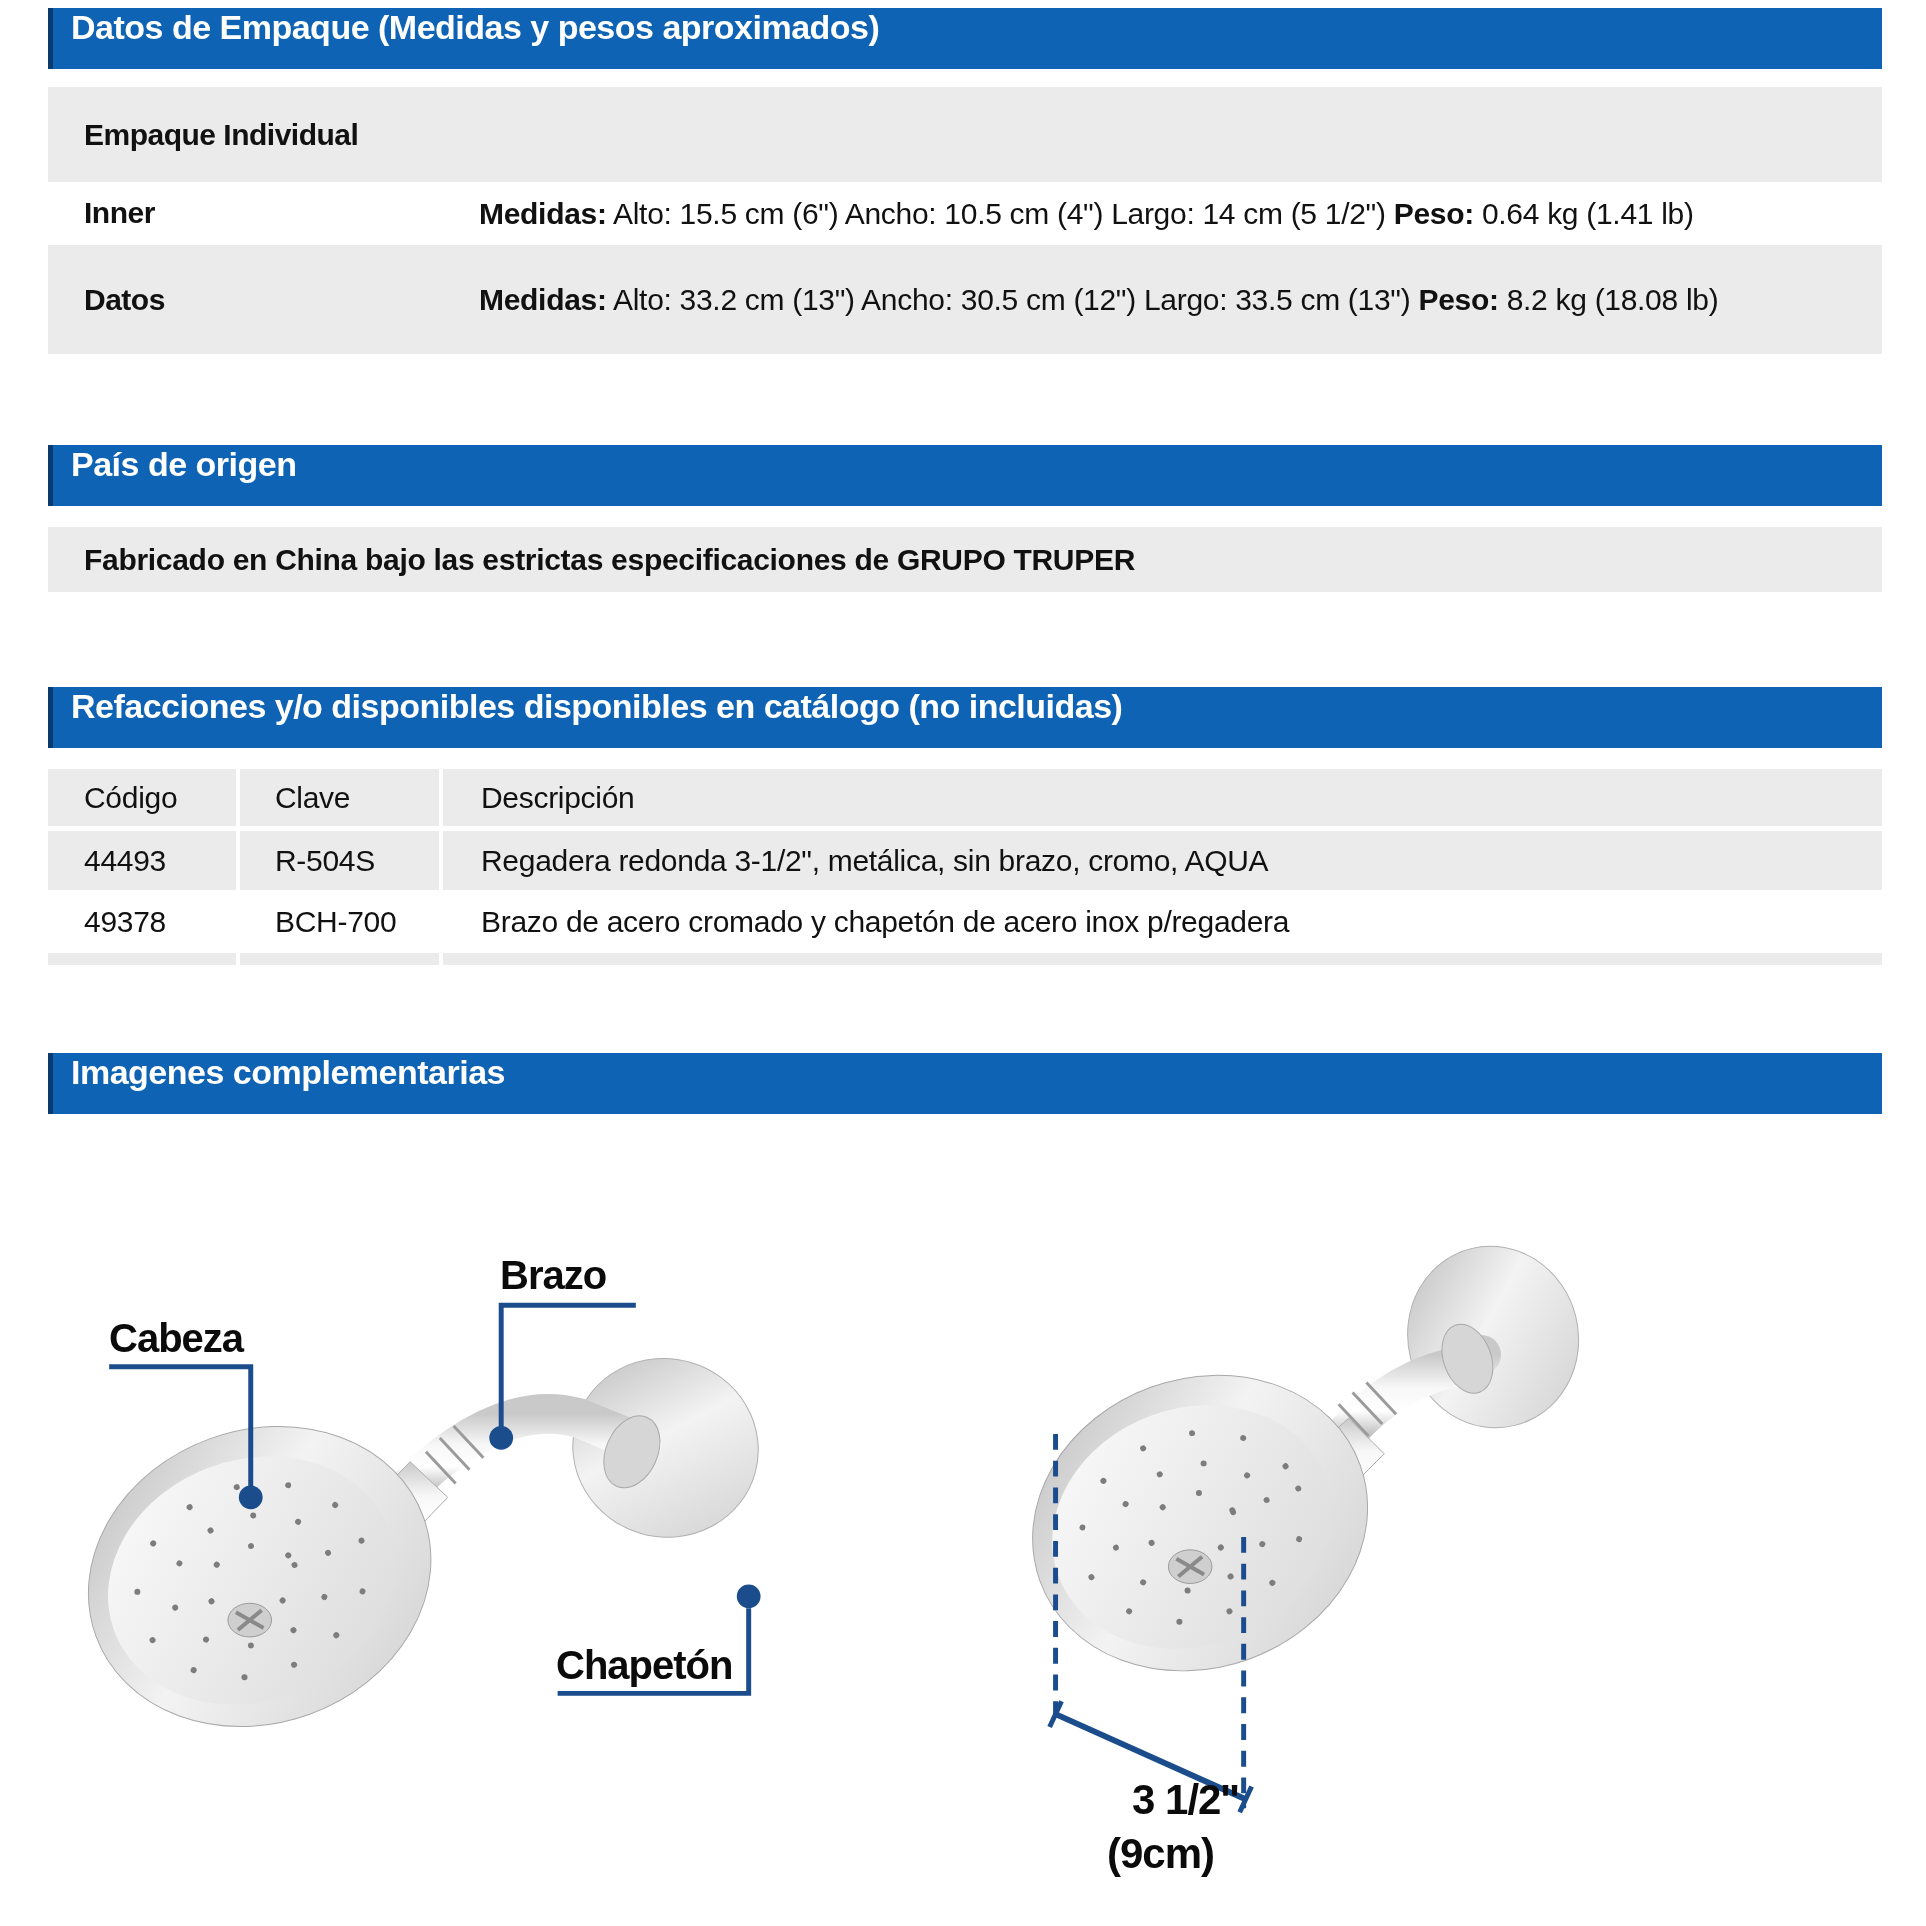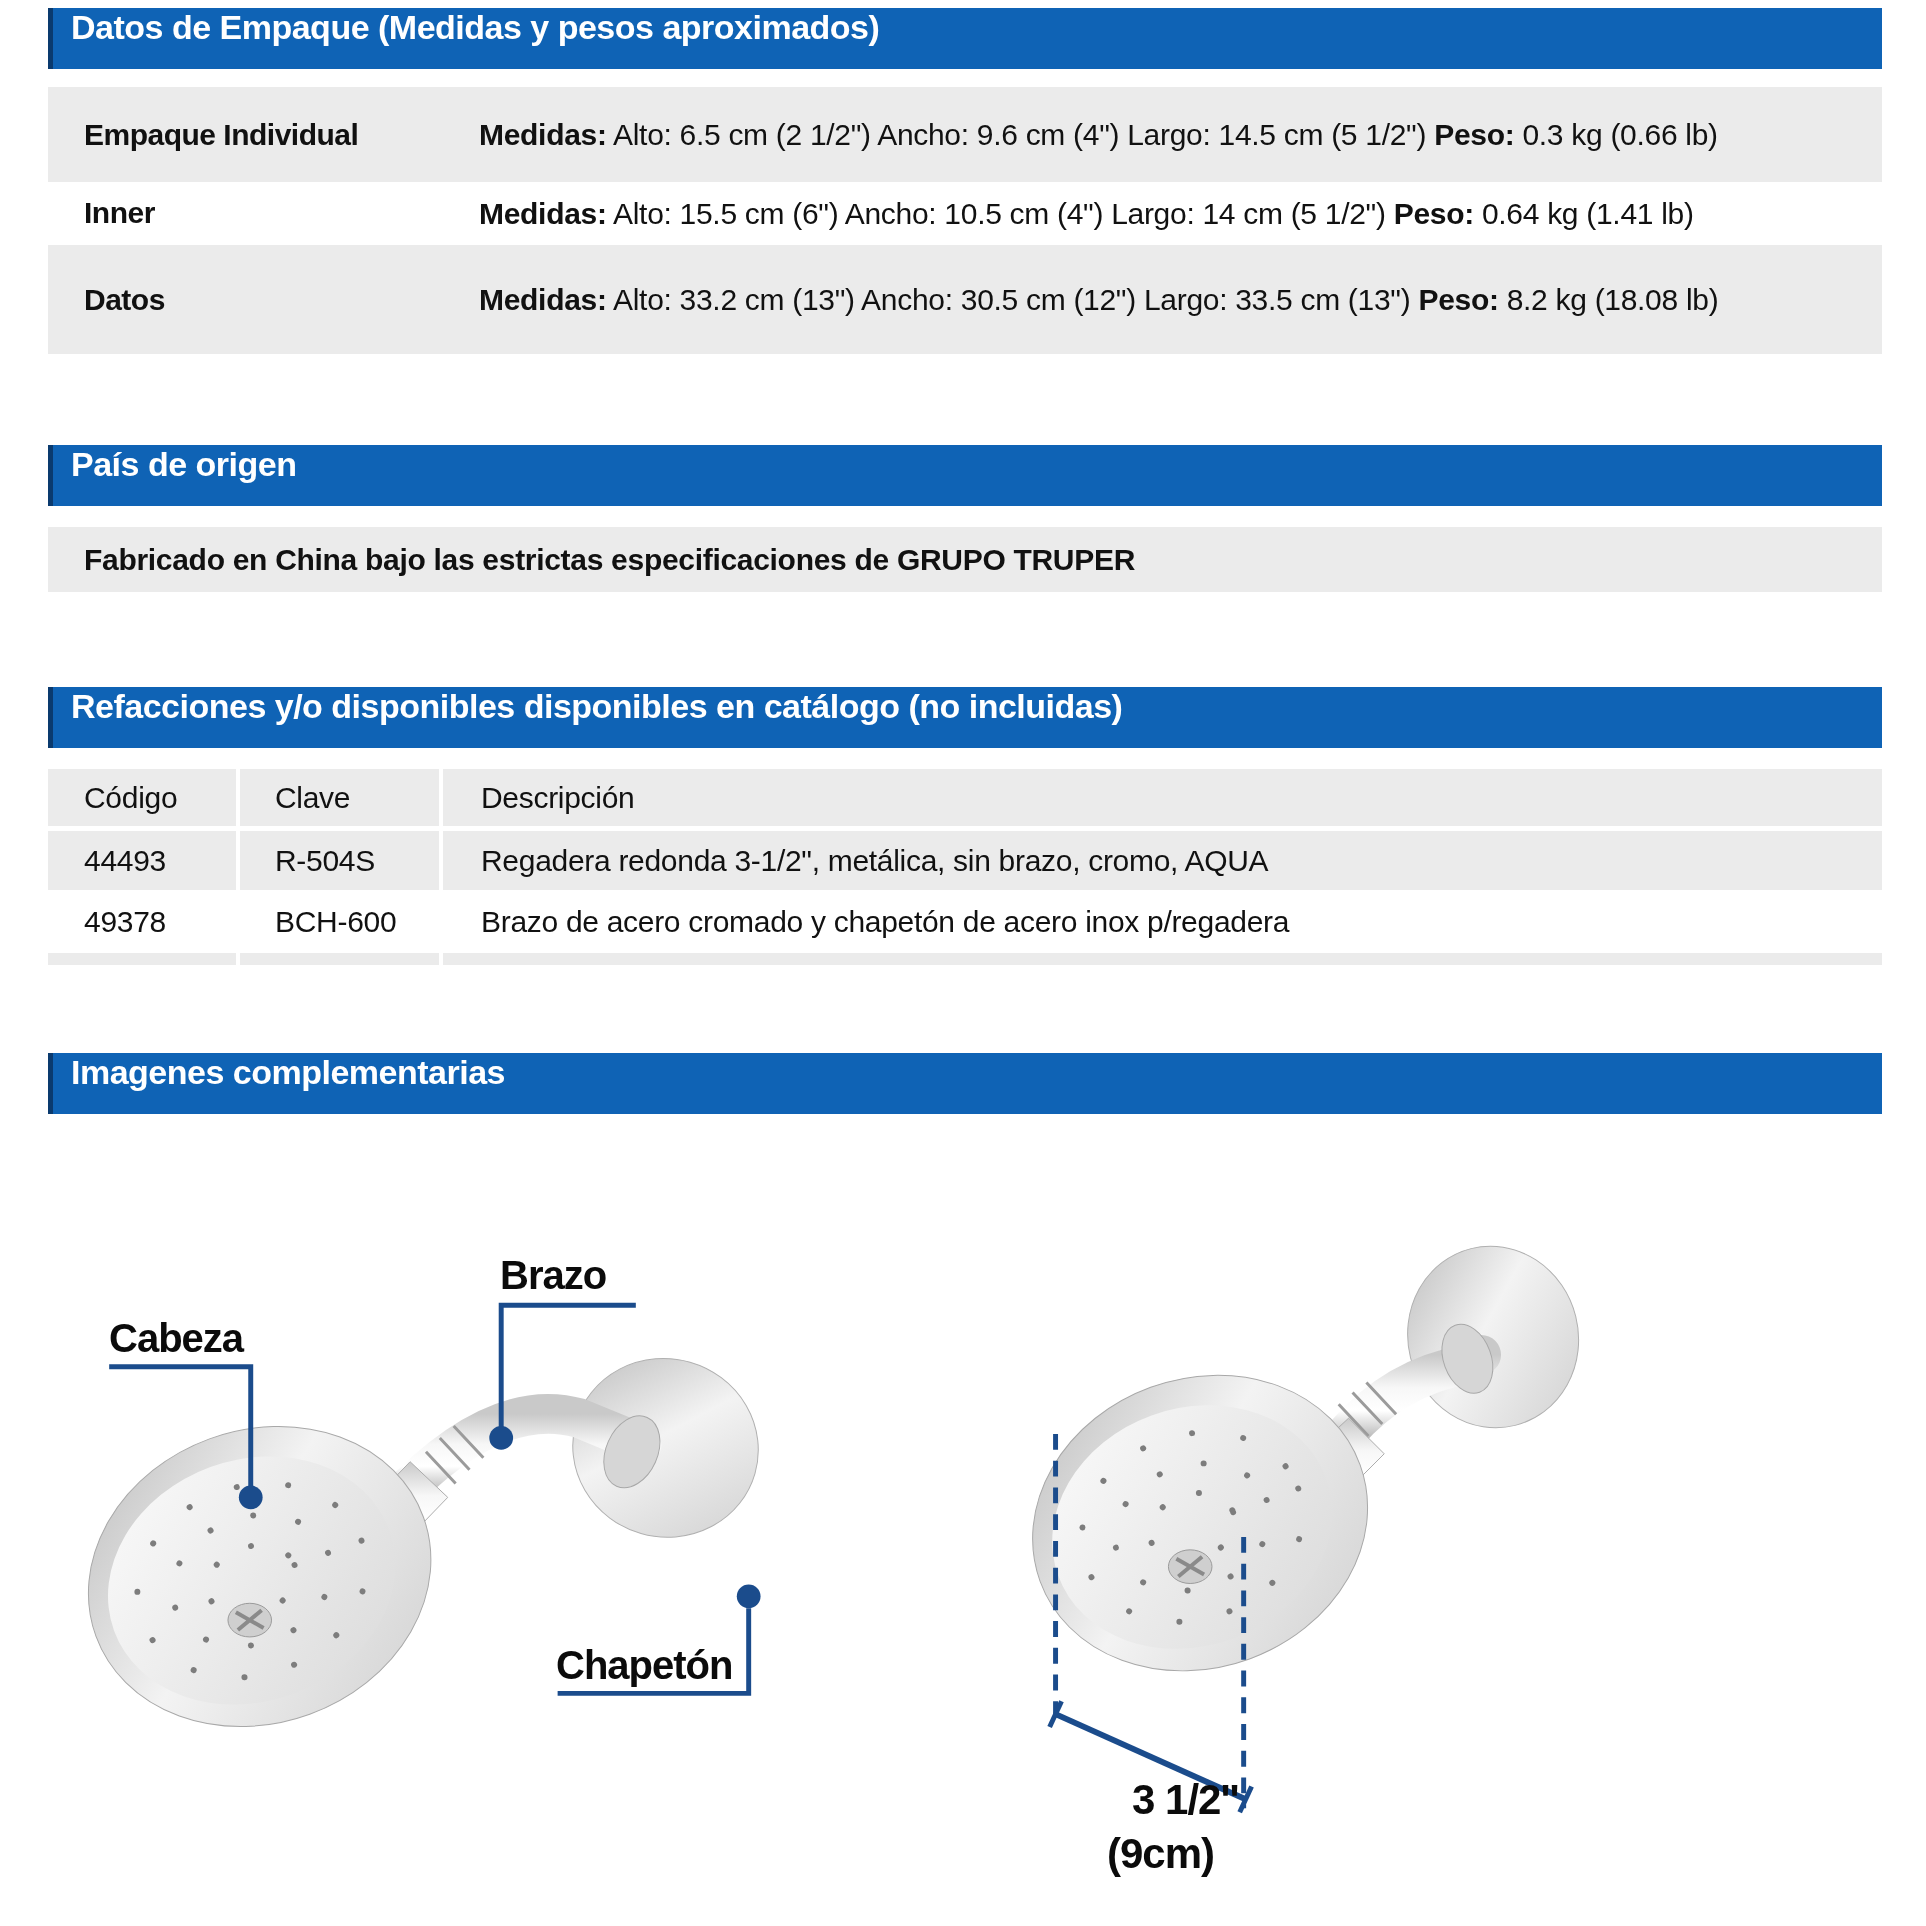--- a/index.html
+++ b/index.html
@@ -35,28 +35,20 @@
 </style>
 </head>
 <body>
 
 <div class="abs band" style="top:8px;">
   <span>Datos de Empaque (Medidas y pesos aproximados)</span>
 </div>
 
 <div class="abs tblrow gray" style="top:87px;height:95px;">
   <div class="t1c1">Empaque Individual</div>
-  <div class="t1c2">
-    <div>
-      <span class="b">Medidas:</span>
-      <span>Alto: 6.5 cm (2 1/2") Ancho: 9.6 cm (4") Largo: 14.5 cm (5 1/2")</span>
-      <span class="b">Peso:</span>
-      <span>0.3 kg (0.66 lb)</span>
-    </div>
-  </div>
 </div>
 
 <div class="abs tblrow" style="top:182px;height:62px;">
   <div class="t1c1">Inner</div>
   <div class="t1c2">
     <div>
       <span class="b">Medidas:</span>
       <span>Alto: 15.5 cm (6") Ancho: 10.5 cm (4") Largo: 14 cm (5 1/2")</span>
       <span class="b">Peso:</span>
       <span>0.64 kg (1.41 lb)</span>
@@ -95,21 +87,21 @@
 </div>
 
 <div class="abs t2row" style="top:831px;height:59px;">
   <div class="t2c t2c1 gray">44493</div>
   <div class="t2c t2c2 gray">R-504S</div>
   <div class="t2c t2c3 gray">Regadera redonda 3-1/2", metálica, sin brazo, cromo, AQUA</div>
 </div>
 
 <div class="abs t2row" style="top:890px;height:63px;text-align:right;">
   <div class="t2c t2c1">49378</div>
-  <div class="t2c t2c2">BCH-600</div>
+  <div class="t2c t2c2">BCH-700</div>
   <div class="t2c t2c3">Brazo de acero cromado y chapetón de acero inox p/regadera</div>
 </div>
 
 <div class="abs t2row" style="top:953px;height:12px;">
   <div class="t2c t2c1 gray"></div>
   <div class="t2c t2c2 gray"></div>
   <div class="t2c t2c3 gray"></div>
 </div>
 
 <div class="abs band" style="top:1053px;">

